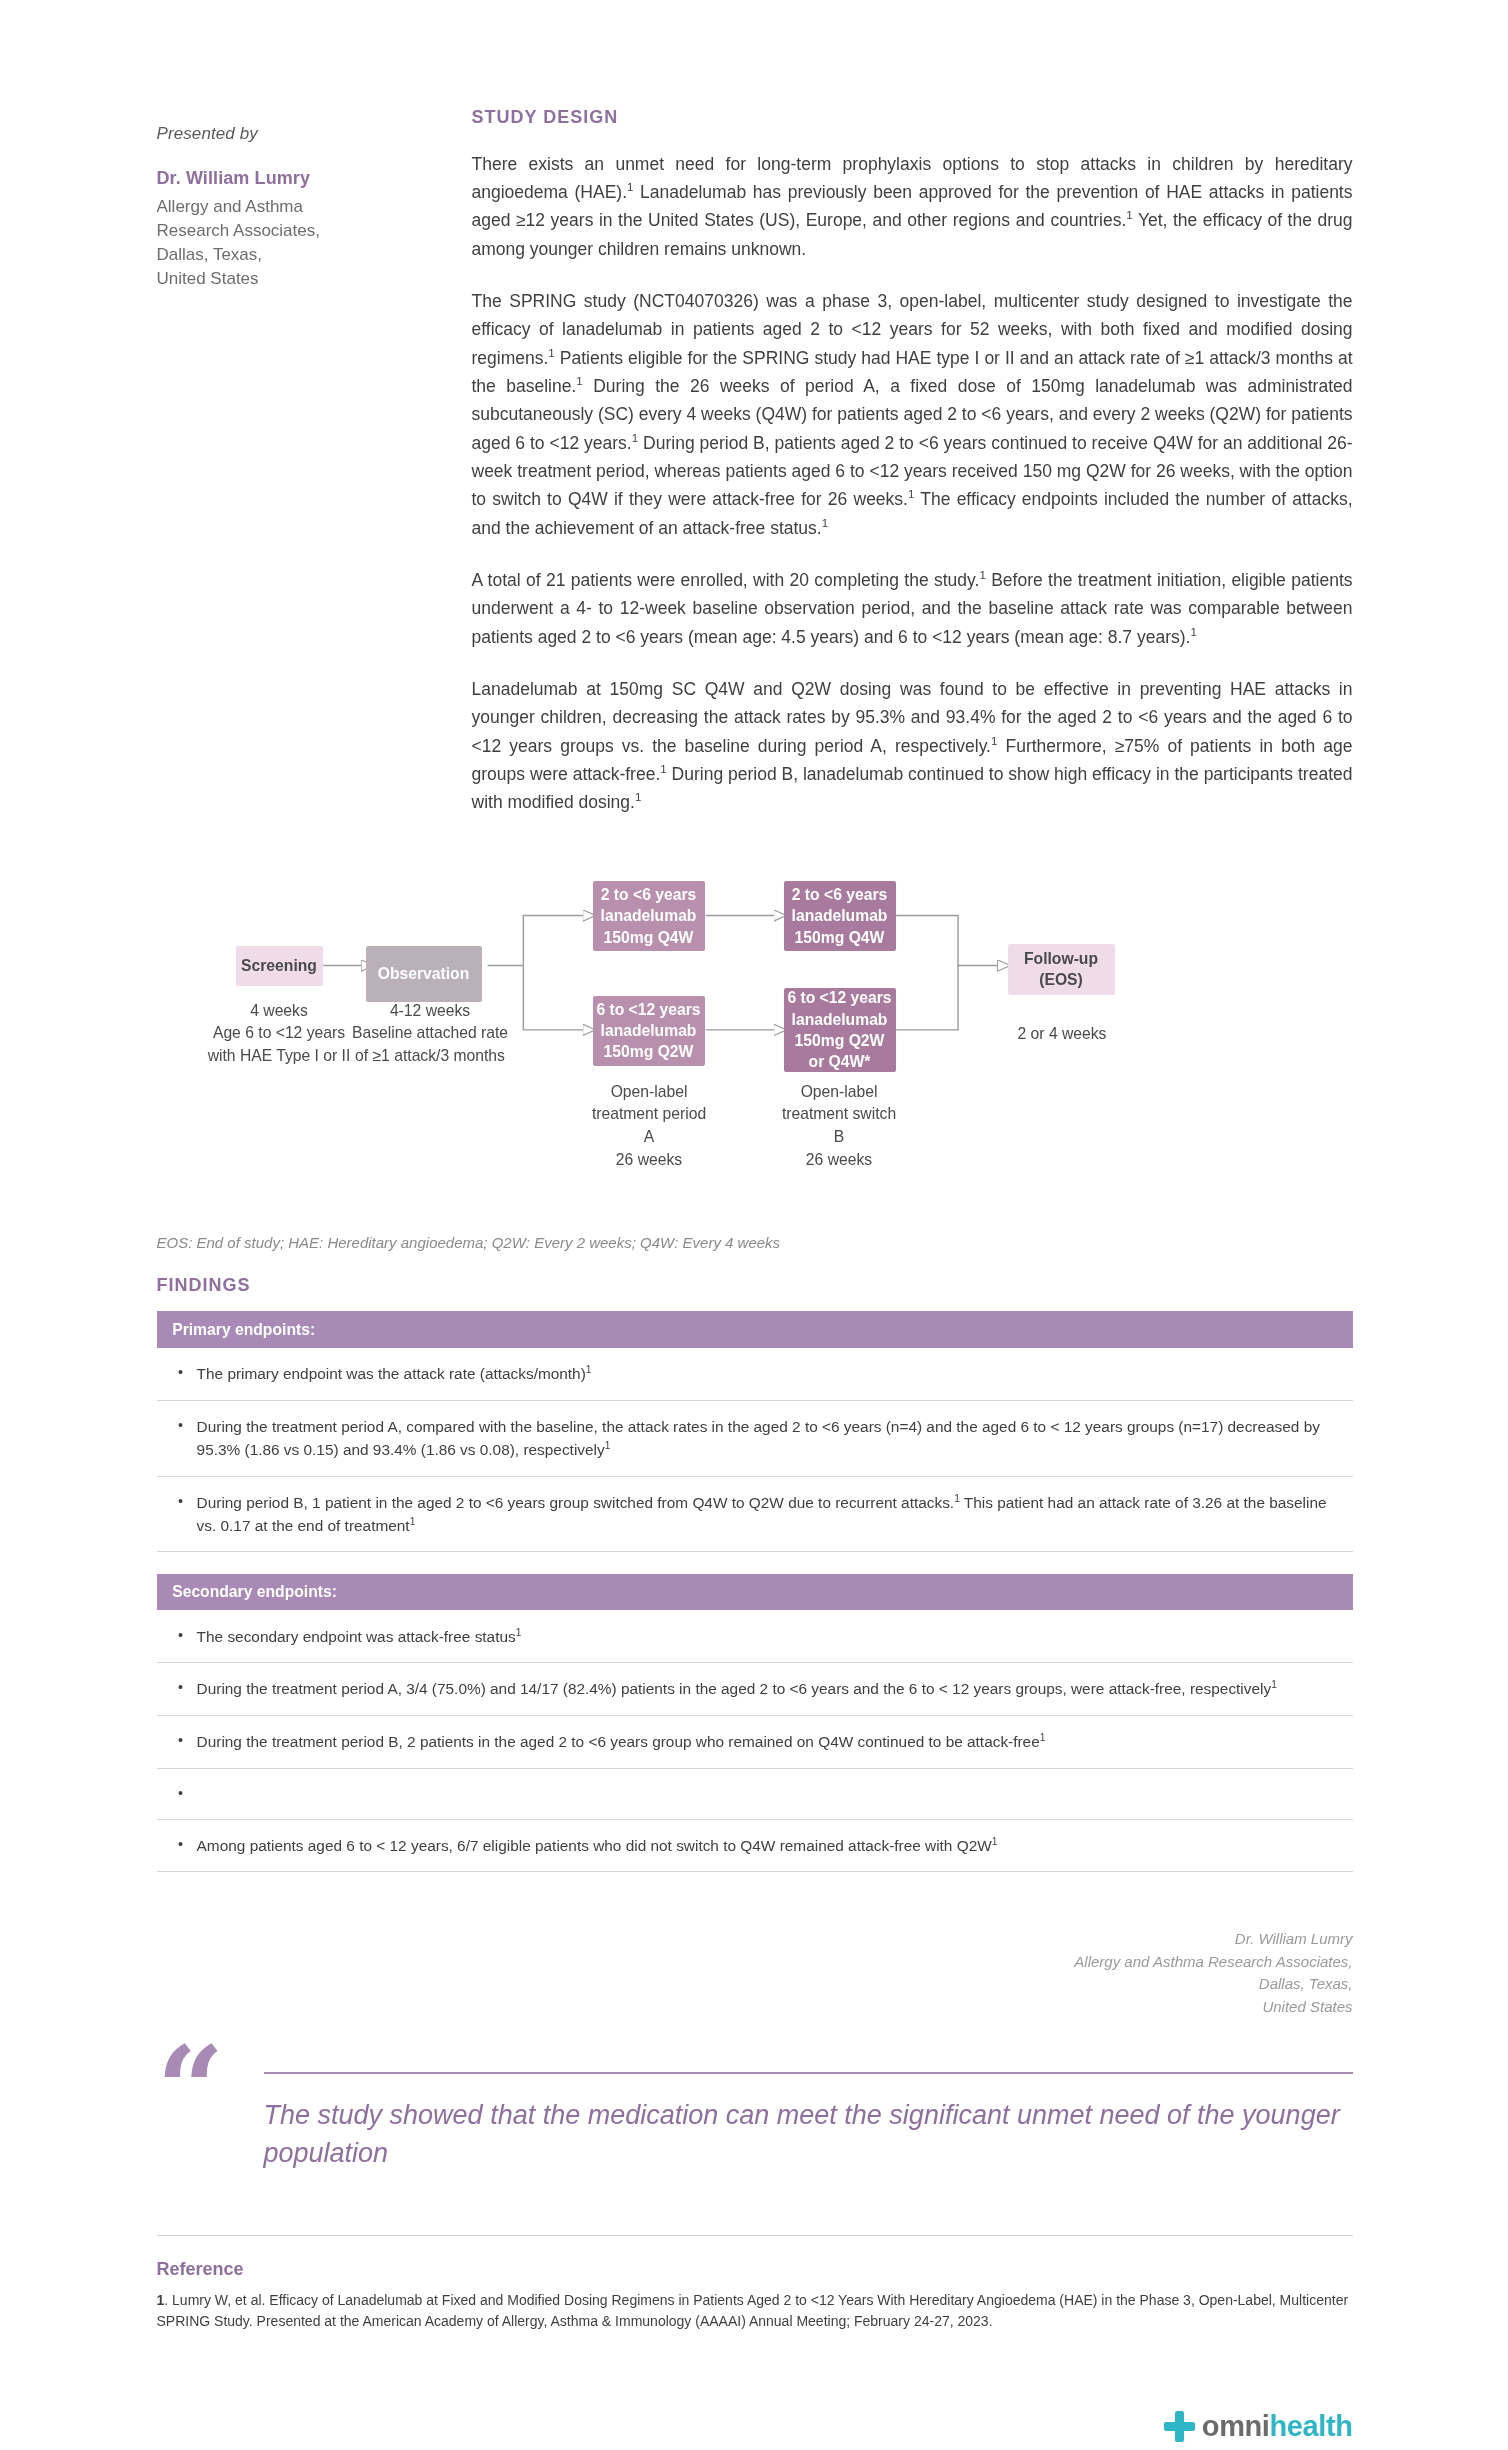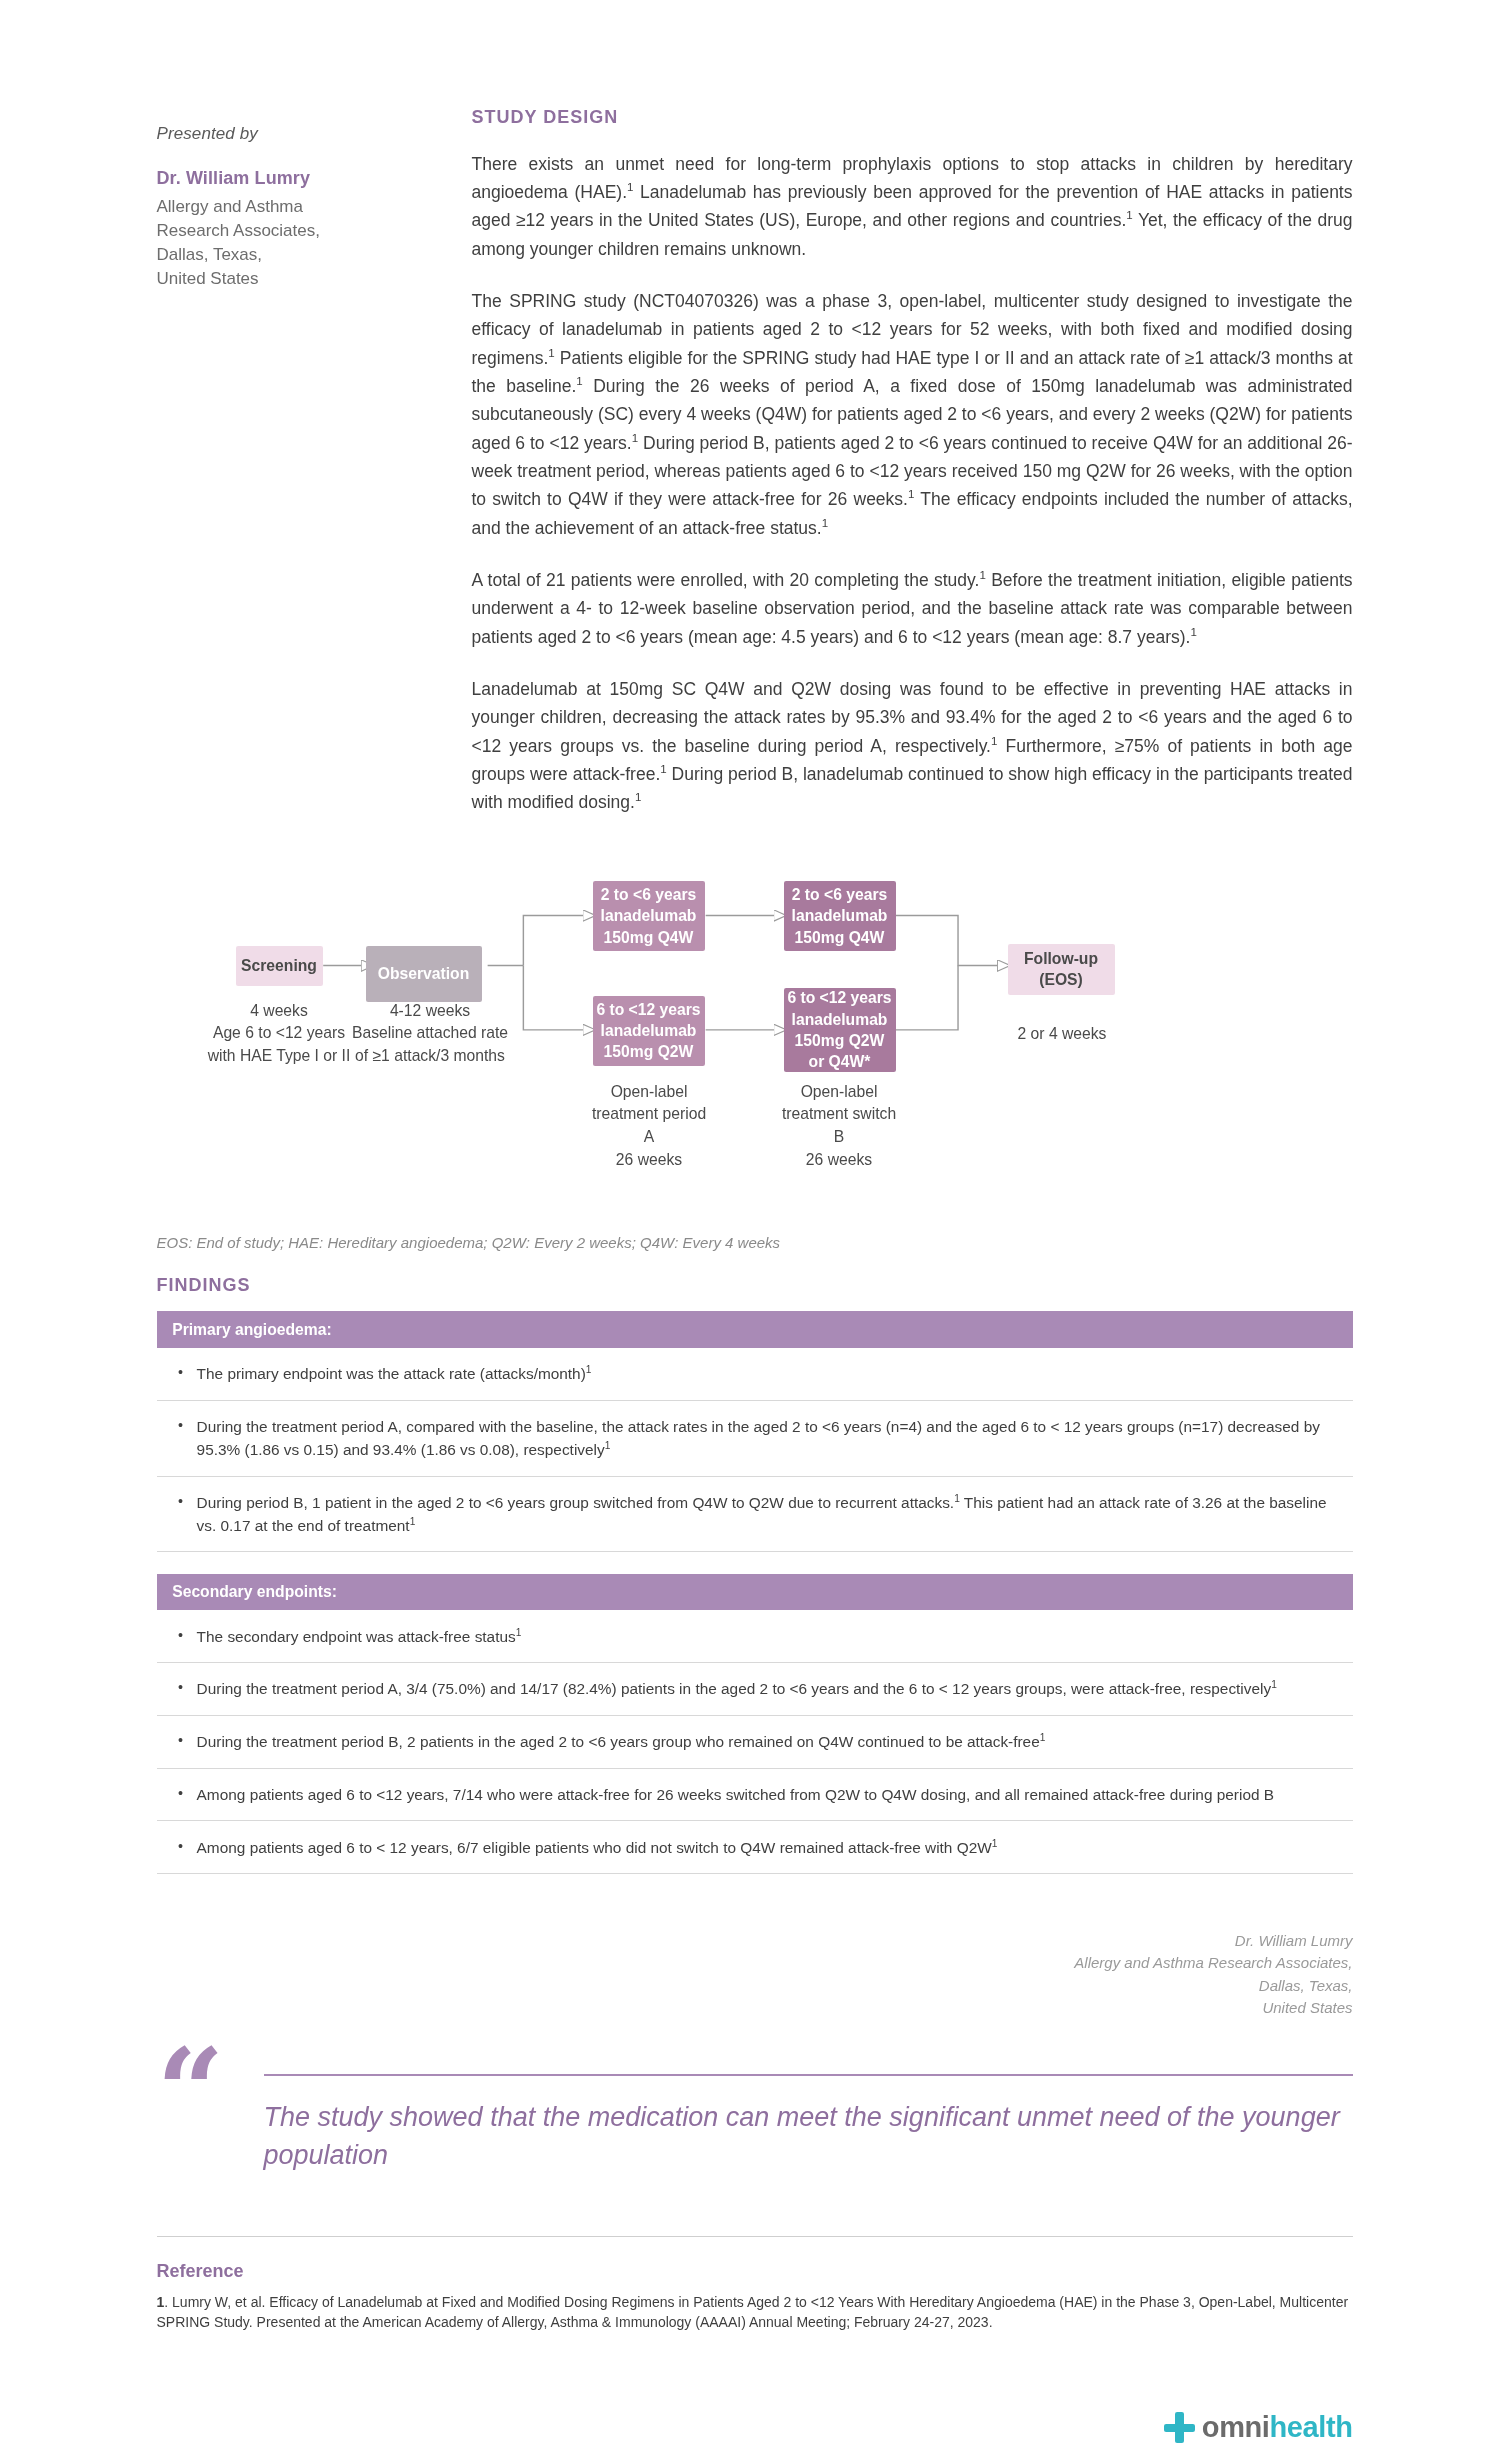--- a/index.html
+++ b/index.html
@@ -369,21 +369,21 @@
       </div>
       <div class="dcap" style="left:844px; top:149px; width:123px;">
         <div>2 or 4 weeks</div>
       </div>
     </div>
 
     <div class="abbrev">EOS: End of study; HAE: Hereditary angioedema; Q2W: Every 2 weeks; Q4W: Every 4 weeks</div>
 
     <div class="findings-title">FINDINGS</div>
 
-    <div class="band">Primary angioedema:</div>
+    <div class="band">Primary endpoints:</div>
     <ul class="bullet-list">
       <li class="bullet">
         <span class="dot">•</span>
         <span class="txt">The primary endpoint was the attack rate (attacks/month)<sup>1</sup></span>
       </li>
       <li class="bullet">
         <span class="dot">•</span>
         <span class="txt">During the treatment period A, compared with the baseline, the attack rates in the aged 2 to &lt;6 years (n=4) and the aged 6 to &lt; 12 years groups (n=17) decreased by 95.3% (1.86 vs 0.15) and 93.4% (1.86 vs 0.08), respectively<sup>1</sup></span>
       </li>
       <li class="bullet">
@@ -401,21 +401,20 @@
       <li class="bullet">
         <span class="dot">•</span>
         <span class="txt">During the treatment period A, 3/4 (75.0%) and 14/17 (82.4%) patients in the aged 2 to &lt;6 years and the 6 to &lt; 12 years groups, were attack-free, respectively<sup>1</sup></span>
       </li>
       <li class="bullet">
         <span class="dot">•</span>
         <span class="txt">During the treatment period B, 2 patients in the aged 2 to &lt;6 years group who remained on Q4W continued to be attack-free<sup>1</sup></span>
       </li>
       <li class="bullet">
         <span class="dot">•</span>
-        <span class="txt">Among patients aged 6 to &lt;12 years, 7/14 who were attack-free for 26 weeks switched from Q2W to Q4W dosing, and all remained attack-free during period B</span>
       </li>
       <li class="bullet">
         <span class="dot">•</span>
         <span class="txt">Among patients aged 6 to &lt; 12 years, 6/7 eligible patients who did not switch to Q4W remained attack-free with Q2W<sup>1</sup></span>
       </li>
     </ul>
 
     <div class="attrib">
       <div>Dr. William Lumry</div>
       <div>Allergy and Asthma Research Associates,</div>

